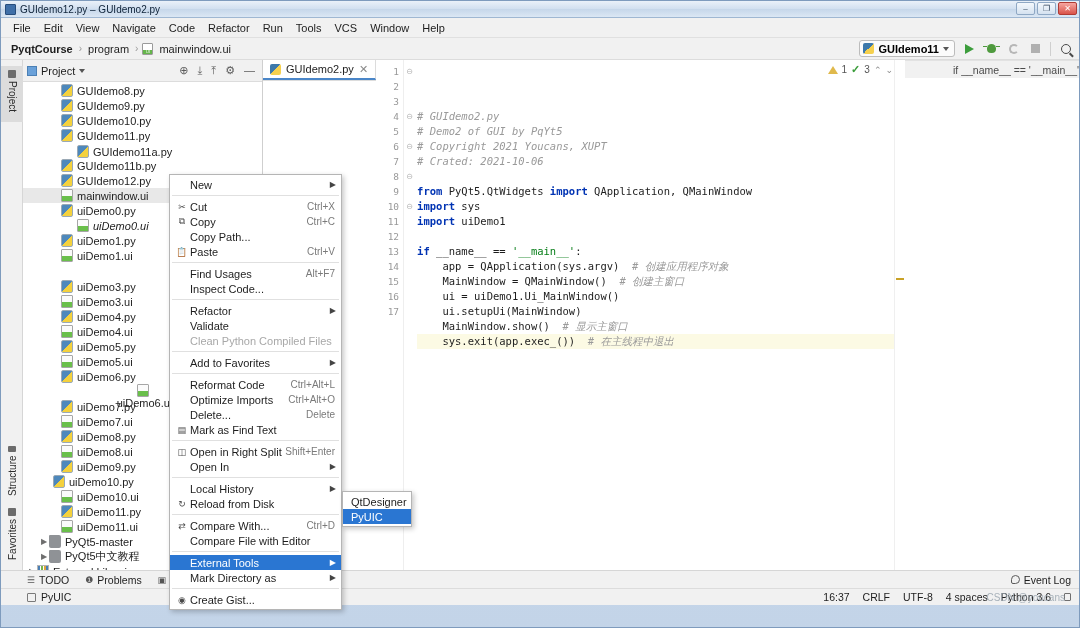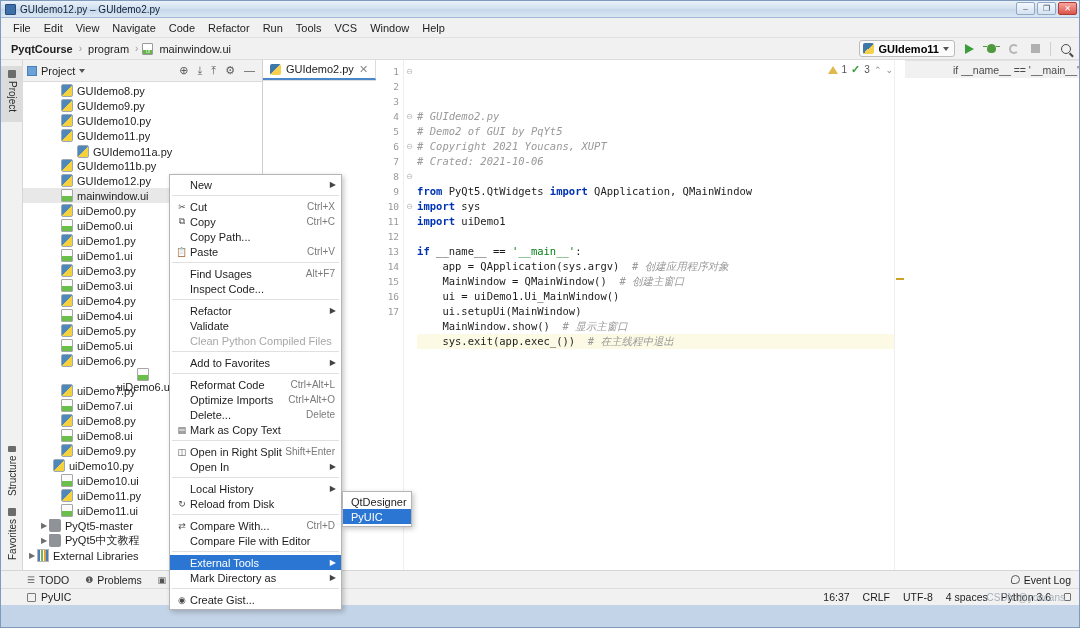--- a/index.html
+++ b/index.html
@@ -359,36 +359,36 @@
           <div class="node sel" style="padding-left: 28px;">
             <span class="arrow"></span>
             <span class="ico uif"></span>
             <span>mainwindow.ui</span>
           </div>
           <div class="node" style="padding-left: 28px;">
             <span class="arrow"></span>
             <span class="ico py"></span>
             <span>uiDemo0.py</span>
           </div>
-          <div class="node" style="padding-left: 28px;">
+          <div class="node" style="padding-left: 44px; font-style: italic;">
             <span class="arrow"></span>
             <span class="ico uif"></span>
             <span>uiDemo0.ui</span>
           </div>
           <div class="node" style="padding-left: 28px;">
             <span class="arrow"></span>
             <span class="ico py"></span>
             <span>uiDemo1.py</span>
           </div>
           <div class="node" style="padding-left: 28px;">
             <span class="arrow"></span>
             <span class="ico uif"></span>
             <span>uiDemo1.ui</span>
           </div>
-          <div class="node" style="padding-left: 28px;">
+          <div class="node" style="padding-left: 28px; margin-top: 16px;">
             <span class="arrow"></span>
             <span class="ico py"></span>
             <span>uiDemo3.py</span>
           </div>
           <div class="node" style="padding-left: 28px;">
             <span class="arrow"></span>
             <span class="ico uif"></span>
             <span>uiDemo3.ui</span>
           </div>
           <div class="node" style="padding-left: 28px;">
@@ -616,21 +616,21 @@
         <span class="ctext">Optimize Imports</span>
         <span class="ckey">Ctrl+Alt+O</span>
       </div>
       <div class="cmi">
         <span class="cicon" style="font-size: 9px; color: rgb(74, 74, 74);"></span>
         <span class="ctext">Delete...</span>
         <span class="ckey">Delete</span>
       </div>
       <div class="cmi">
         <span class="cicon" style="font-size: 9px; color: rgb(74, 74, 74);">▤</span>
-        <span class="ctext">Mark as Copy Text</span>
+        <span class="ctext">Mark as Find Text</span>
       </div>
       <div class="cmsep"></div>
       <div class="cmi">
         <span class="cicon" style="font-size: 9px; color: rgb(74, 74, 74);">◫</span>
         <span class="ctext">Open in Right Split</span>
         <span class="ckey">Shift+Enter</span>
       </div>
       <div class="cmi">
         <span class="cicon" style="font-size: 9px; color: rgb(74, 74, 74);"></span>
         <span class="ctext">Open In</span>

